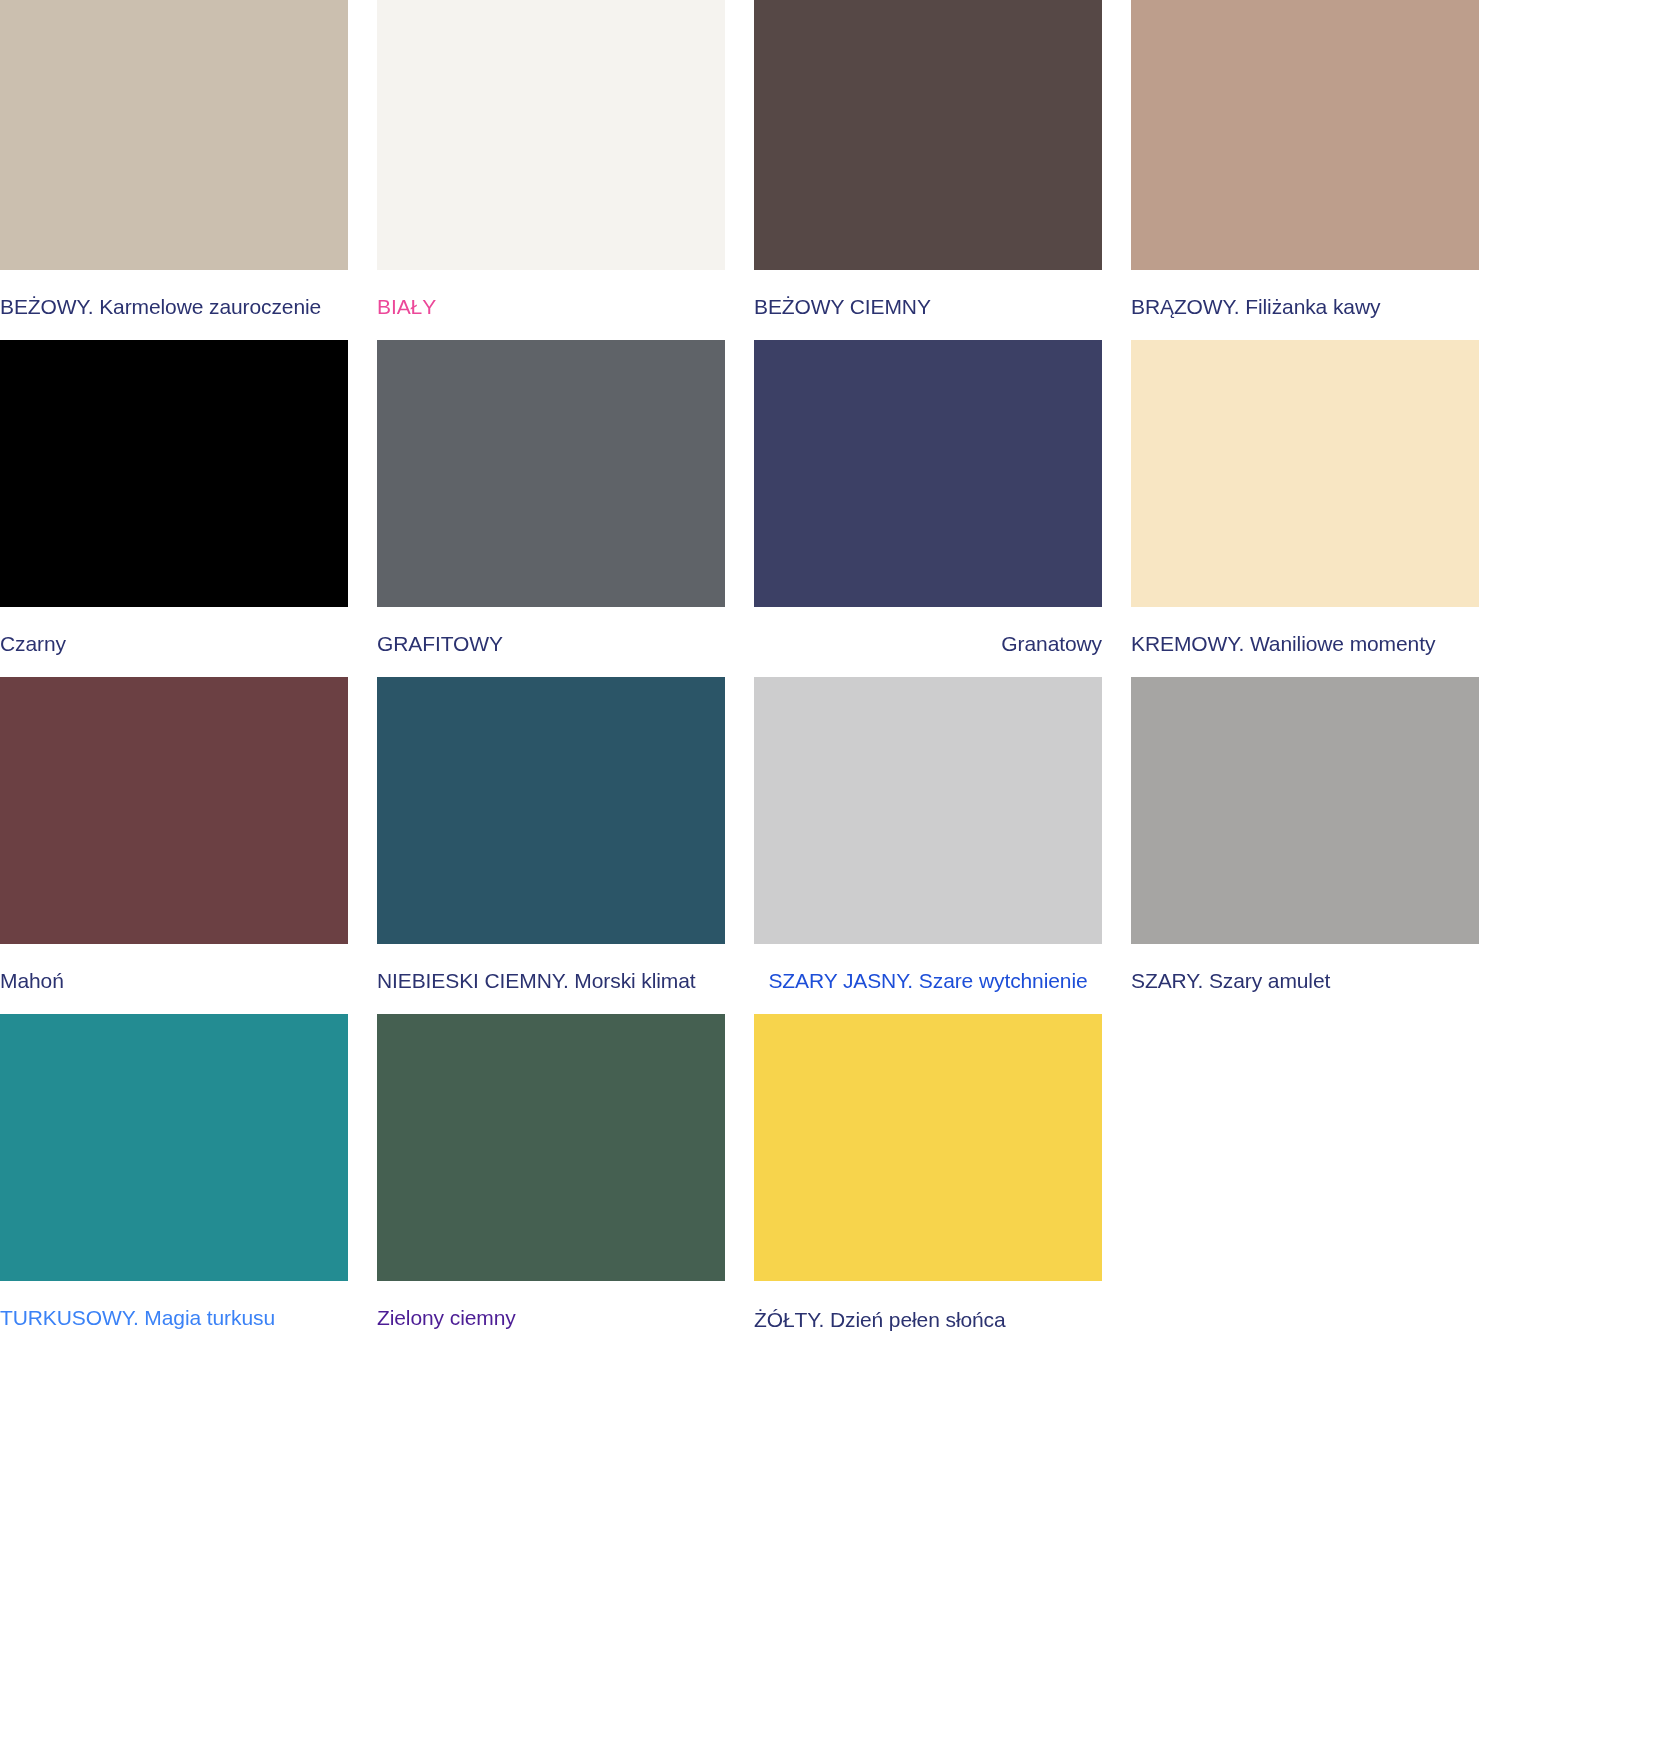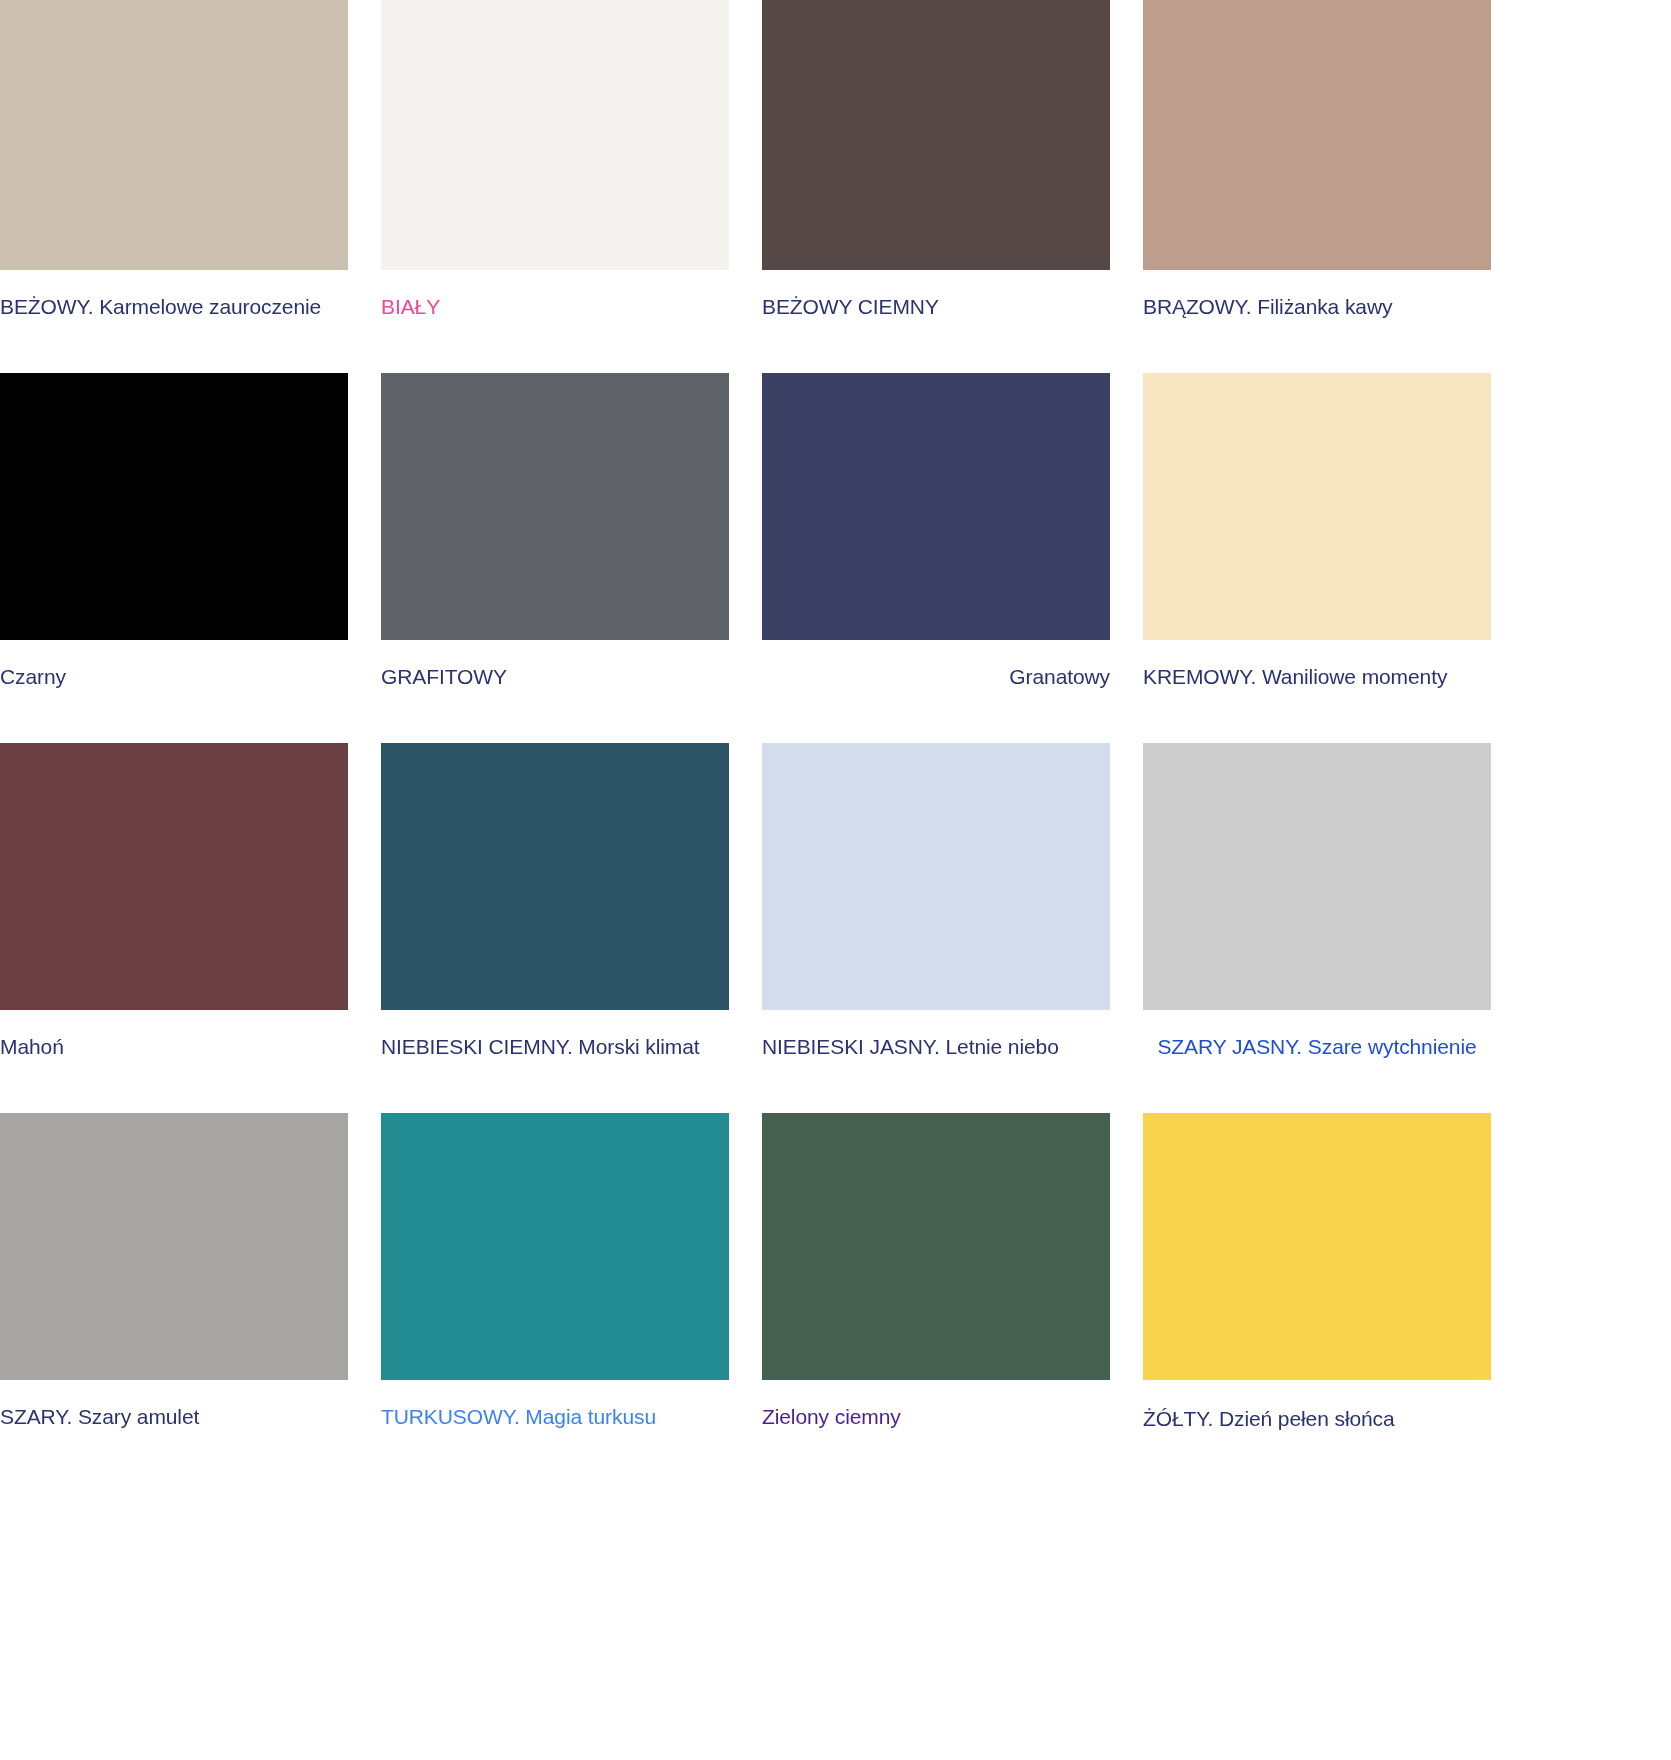--- a/index.html
+++ b/index.html
@@ -16,21 +16,20 @@
   }
 
   #palette-grid {
     display: grid;
     grid-template-columns: repeat(4, 348px);
     column-gap: 29px;
     row-gap: 0px;
     width: 1671px;
     margin: 0;
     padding: 0;
-    gap: 33px;
   }
 
   .swatch-card {
     display: flex;
     flex-direction: column;
     margin: 0;
     padding: 0;
   }
 
   .swatch-chip {
@@ -102,24 +101,20 @@
       <span class="swatch-label" style="color: rgb(43, 50, 112);">KREMOWY. Waniliowe momenty</span>
     </div>
     <div class="swatch-card row-3">
       <button class="swatch-chip" aria-label="Mahoń" style="background-color: rgb(107, 64, 67);"></button>
       <span class="swatch-label" style="color: rgb(43, 50, 112);">Mahoń</span>
     </div>
     <div class="swatch-card row-3">
       <button class="swatch-chip" aria-label="NIEBIESKI CIEMNY. Morski klimat" style="background-color: rgb(43, 85, 103);"></button>
       <span class="swatch-label" style="color: rgb(43, 50, 112);">NIEBIESKI CIEMNY. Morski klimat</span>
     </div>
-    <div class="swatch-card row-3">
-      <button class="swatch-chip" aria-label="NIEBIESKI JASNY. Letnie niebo" style="background-color: rgb(211, 221, 237);"></button>
-      <span class="swatch-label" style="color: rgb(43, 50, 112);">NIEBIESKI JASNY. Letnie niebo</span>
-    </div>
     <div class="swatch-card row-4">
       <button class="swatch-chip" aria-label="SZARY JASNY. Szare wytchnienie" style="background-color: rgb(205, 205, 206);"></button>
       <span class="swatch-label" style="color: #1d4ed8; text-align: center;">SZARY JASNY. Szare wytchnienie</span>
     </div>
     <div class="swatch-card row-4">
       <button class="swatch-chip" aria-label="SZARY. Szary amulet" style="background-color: rgb(166, 165, 163);"></button>
       <span class="swatch-label" style="color: rgb(43, 50, 112);">SZARY. Szary amulet</span>
     </div>
     <div class="swatch-card row-4">
       <button class="swatch-chip" aria-label="TURKUSOWY. Magia turkusu" style="background-color: rgb(35, 140, 146);"></button>

